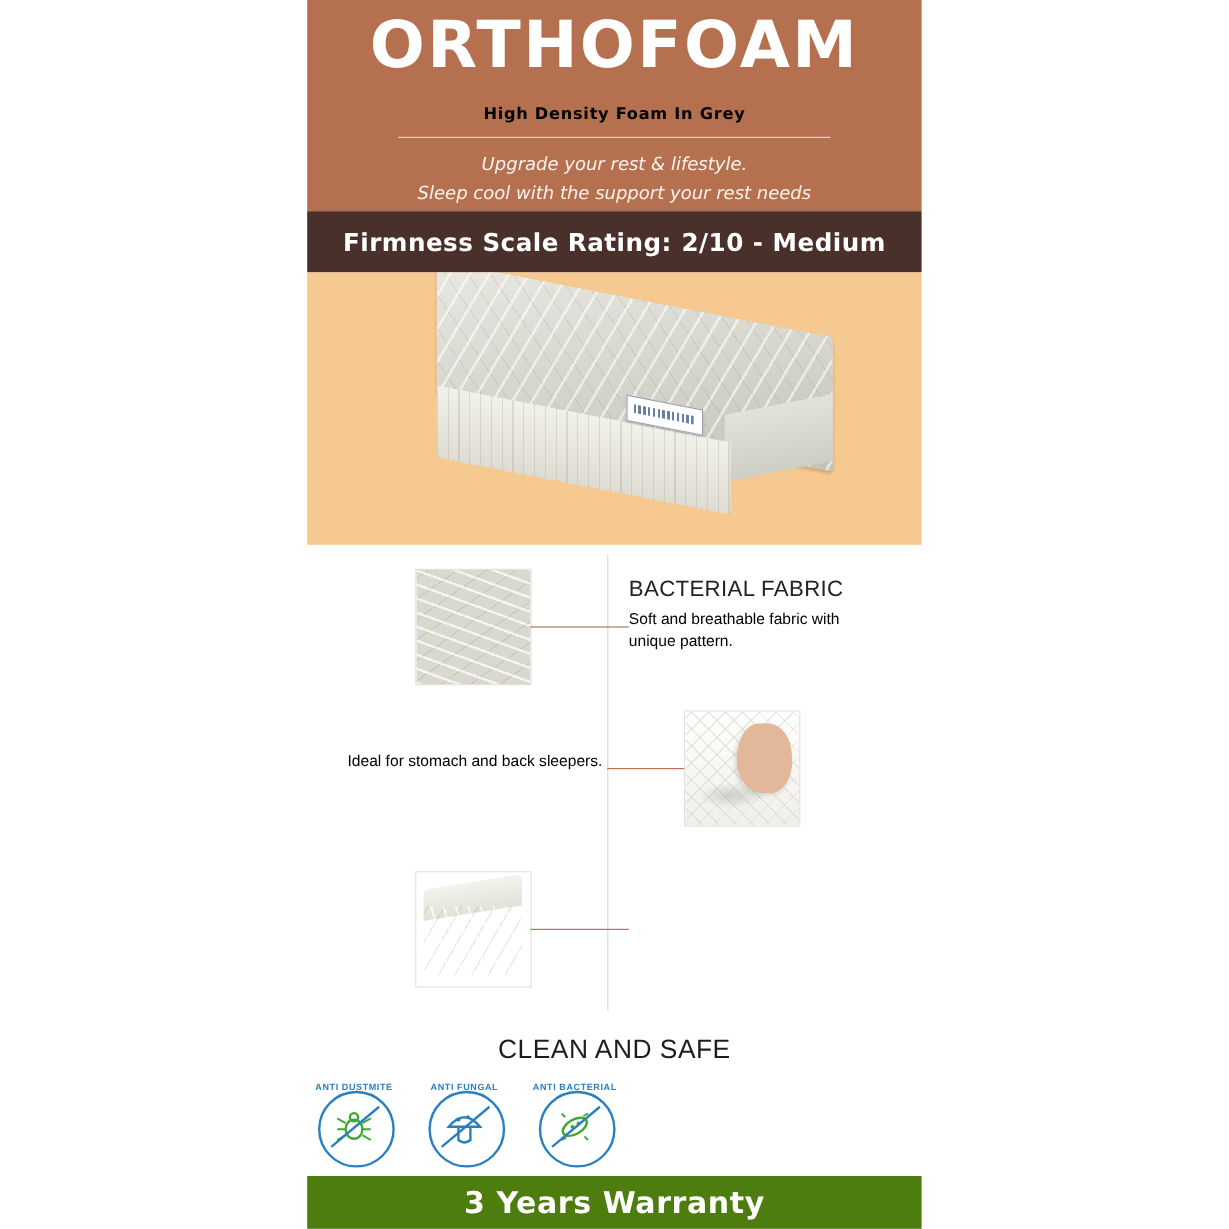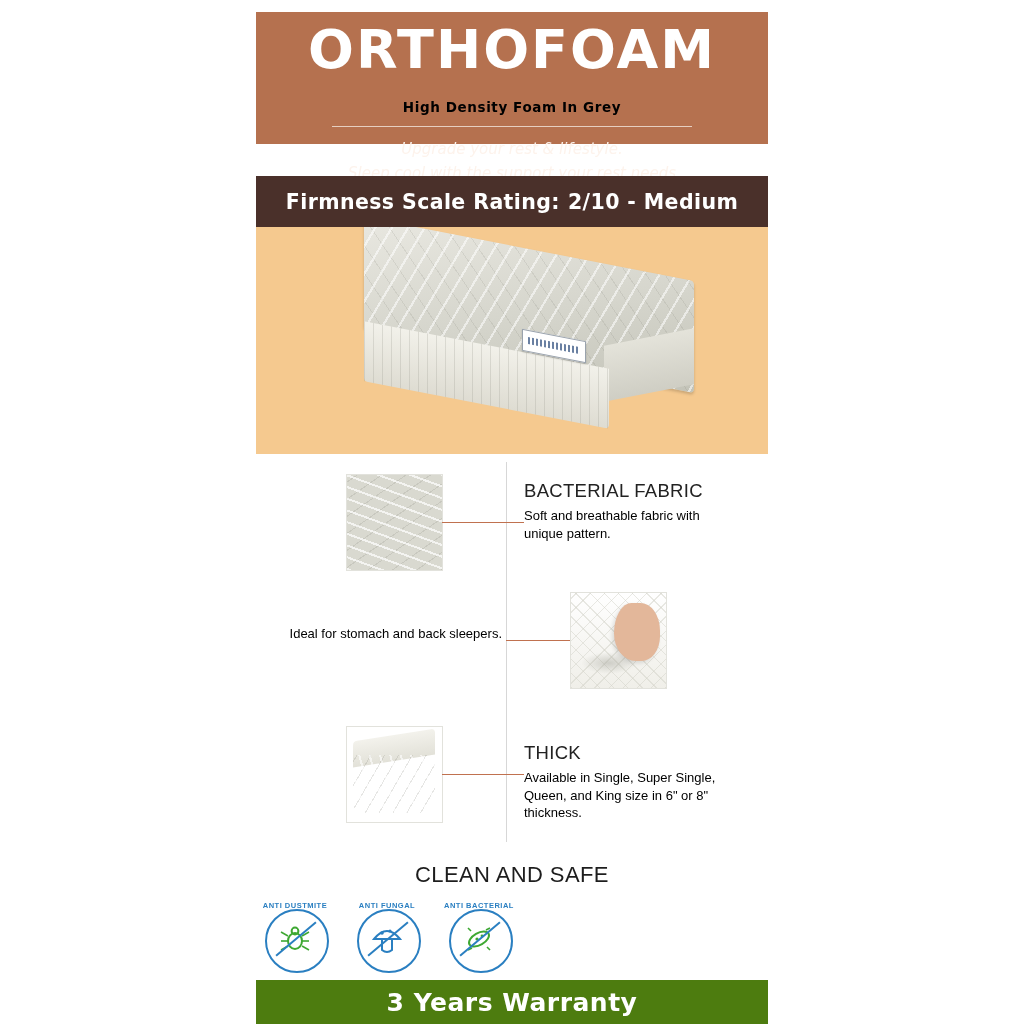--- a/index.html
+++ b/index.html
@@ -17,23 +17,23 @@
     position: relative;
     width: 1024px;
     height: 1024px;
     background: #ffffff;
   }
 
   
   .header {
     position: absolute;
     left: 256px;
-    top: 12px;
-    width: 512px;
-    height: 132px;
+    top: 0;
+    width: 512px;
+    height: 176px;
     background: #b5714f;
     color: #ffffff;
     text-align: center;
     box-sizing: border-box;
     padding-top: 10px;
   }
   .brand-title {
     font-family: "DejaVu Sans", sans-serif;
     font-size: 54px;
     font-weight: bold;
@@ -410,24 +410,20 @@
     </div>
 
     <div class="feat" style="top:262px;">
       <div class="thumb" style="left:90px; top:10px; background:#ffffff;">
         <div class="swatch-corner">
           <div class="corner-top"></div>
           <div class="corner-face"></div>
         </div>
       </div>
       <div class="connector" style="left:186px; top:58px; width:82px;"></div>
-      <div class="txt" style="left:268px; top:26px; width:215px;">
-        <h3>THICK</h3>
-        <p>Available in Single, Super Single, Queen, and King size in 6" or 8" thickness.</p>
-      </div>
     </div>
   </div>
 
   <div class="clean">
     <h2>CLEAN AND SAFE</h2>
     <div class="badges">
 
       <div class="badge">
         <div class="ring"></div>
         <div class="arc-text">

